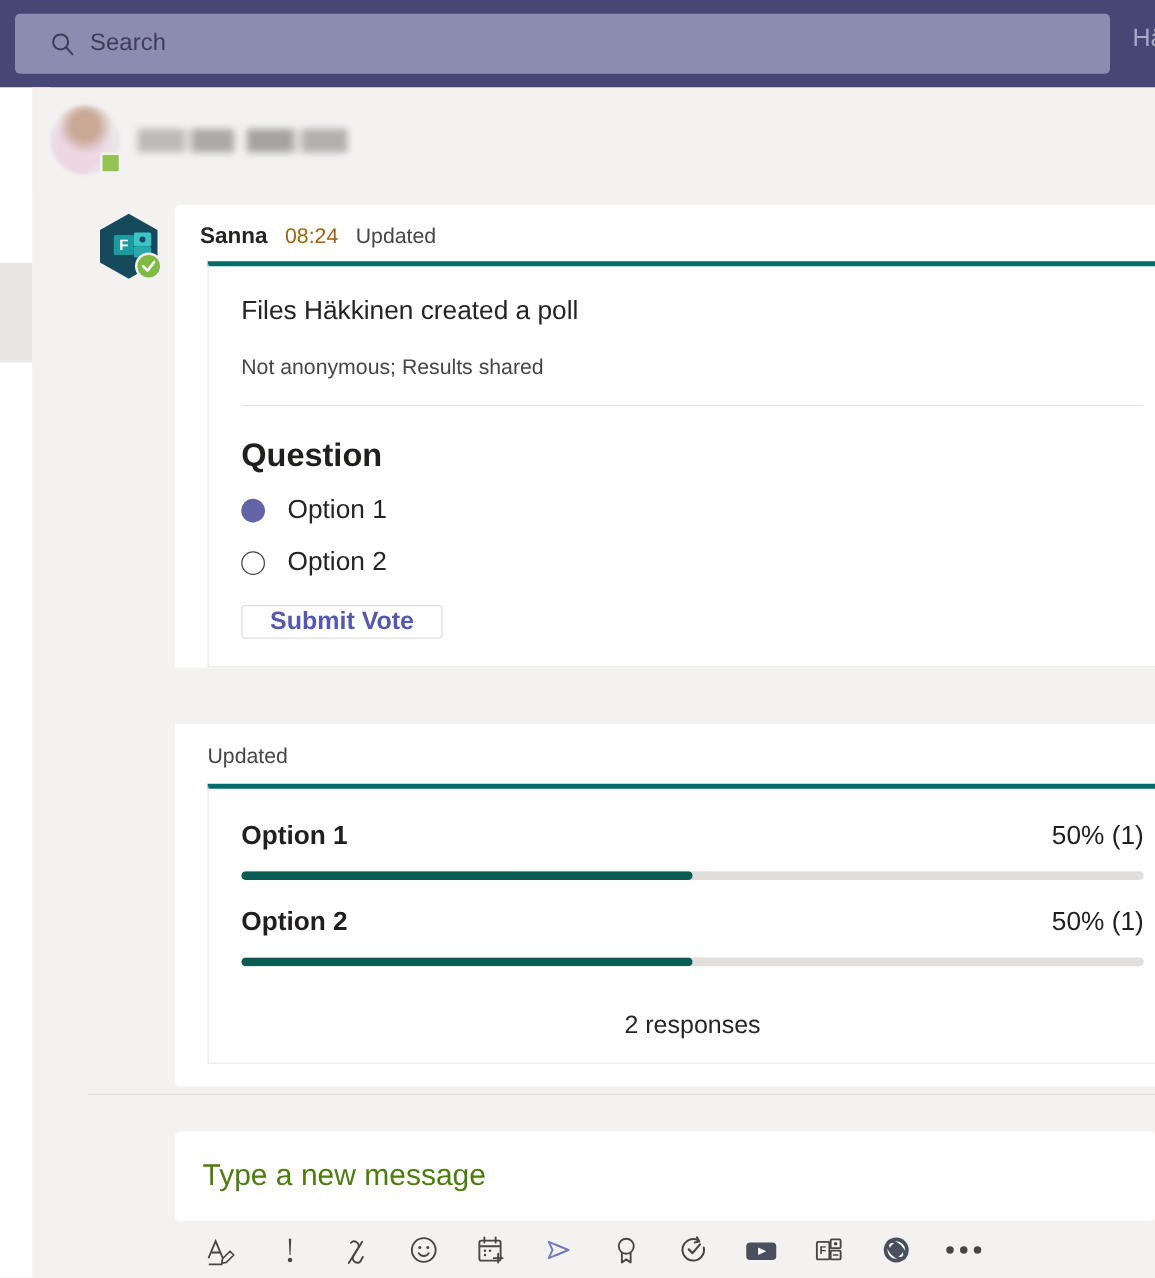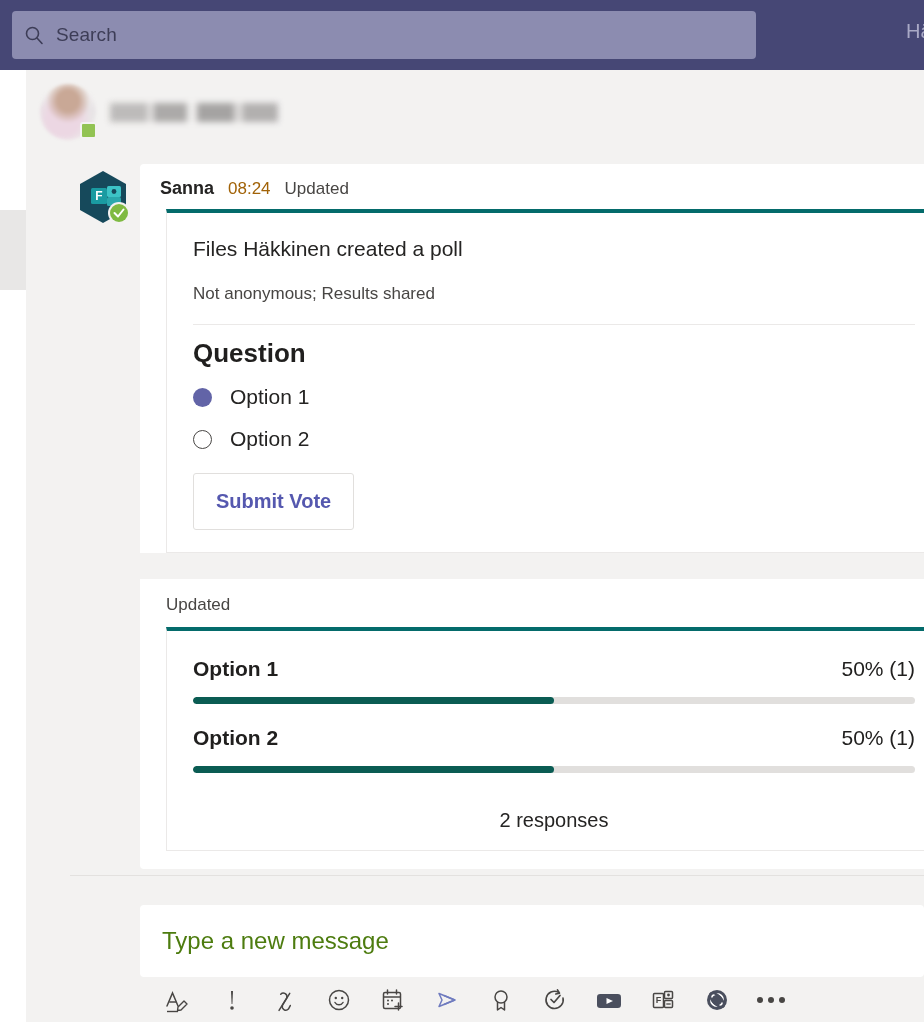--- a/index.html
+++ b/index.html
@@ -11,23 +11,23 @@
     overflow:hidden;
     -webkit-font-smoothing:antialiased;
   }
 
   
   .topbar {
     position:absolute; left:0; top:0; width:924px; height:70px;
     background:#464775;
   }
   .search-box {
-    position:absolute; left:12px; top:11px; width:744px; height:48px;
+    position:absolute; left:12px; top:11px; width:876px; height:48px;
     background:#8c8cb0; border-radius:4px;
-    display:flex; align-items:center; padding-left:12px;
+    display:flex; align-items:center; padding-left:28px;
   }
   .search-icon { width:20px; height:20px; flex:none; margin-right:12px; }
   .search-placeholder {
     color:#3d3d57; font-size:19px; letter-spacing:.1px;
   }
   .topbar-userclip {
     position:absolute; right:0; top:20px;
     color:#a9a9c6; font-size:20px; overflow:hidden; width:18px;
     white-space:nowrap;
   }
@@ -114,30 +114,30 @@
   .card {
     margin:0 26px 0 26px;
     background:#fff; border:1px solid #ebe9e8;
     border-top:4px solid #046b6b;
   }
   .card-inner { padding:24px 26px 22px 26px; }
   .card-title { font-size:21px; color:#252423; margin-bottom:3px; }
   .card-sub { font-size:17px; color:#484644;margin-top:23px; }
   .card-divider { height:1px; background:#ebe9e8; margin:20px 0 0 0; }
 
-  .question { font-size:26px; font-weight:bold; color:#201f1e; margin:13px 0 16px 0; }
+  .question { font-size:26px; font-weight:bold; color:#201f1e; margin:24px 0 16px 0; }
   .poll-option { display:flex; align-items:center; margin:0 0 18px 0; cursor:pointer; }
   .radio { width:19px; height:19px; border-radius:50%; flex:none; margin-right:18px; }
   .radio.selected { background:#6264a7; }
   .radio.empty { border:1.6px solid #484644; background:transparent; }
   .poll-option-label { font-size:21px; color:#252423; }
 
   .submit-btn {
     margin-top:4px; display:inline-block;
-    padding:16px 22px; background:#fff;
+    padding:1px 22px; background:#fff;
     border:1px solid #e1dfdd; border-radius:3px;
     color:#5558af; font-size:20px; font-weight:bold;
     cursor:pointer;
   }
 
   
   .results-row { position:relative; margin-top:14px; }
   .results-bubble {
     position:absolute; left:100px; top:0; width:828px;
     background:#ffffff; border-radius:0 0 4px 4px;

